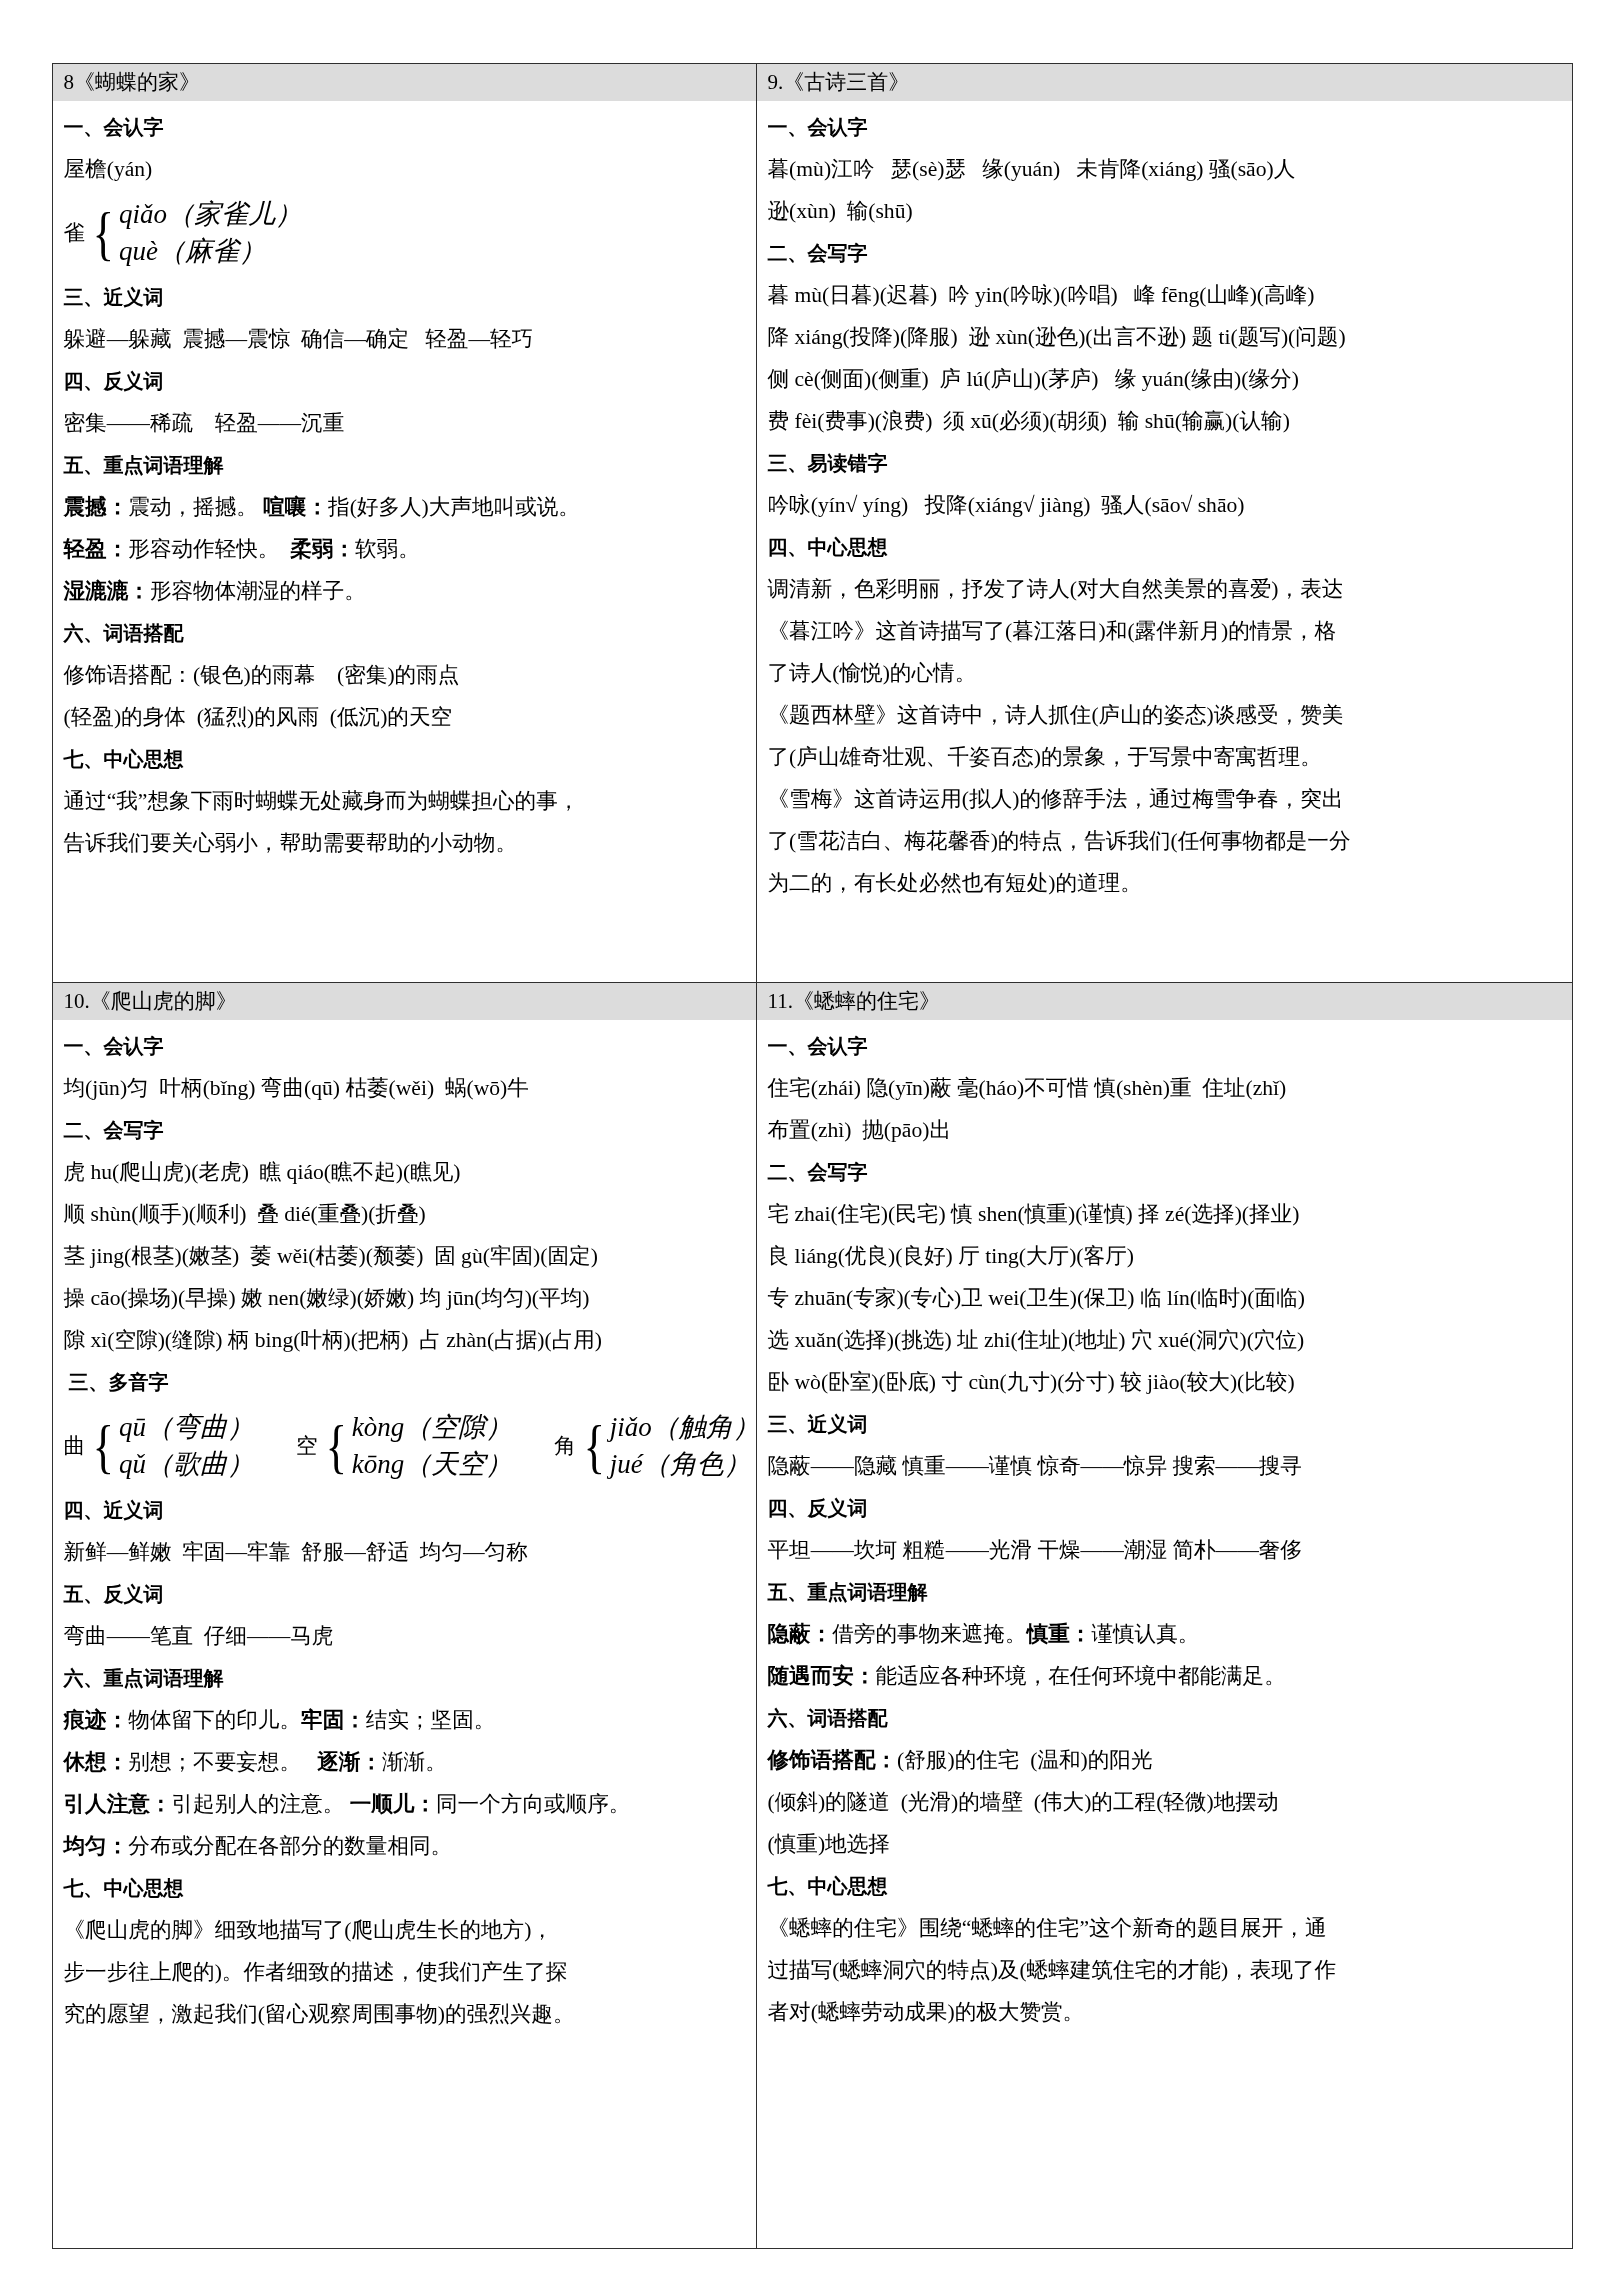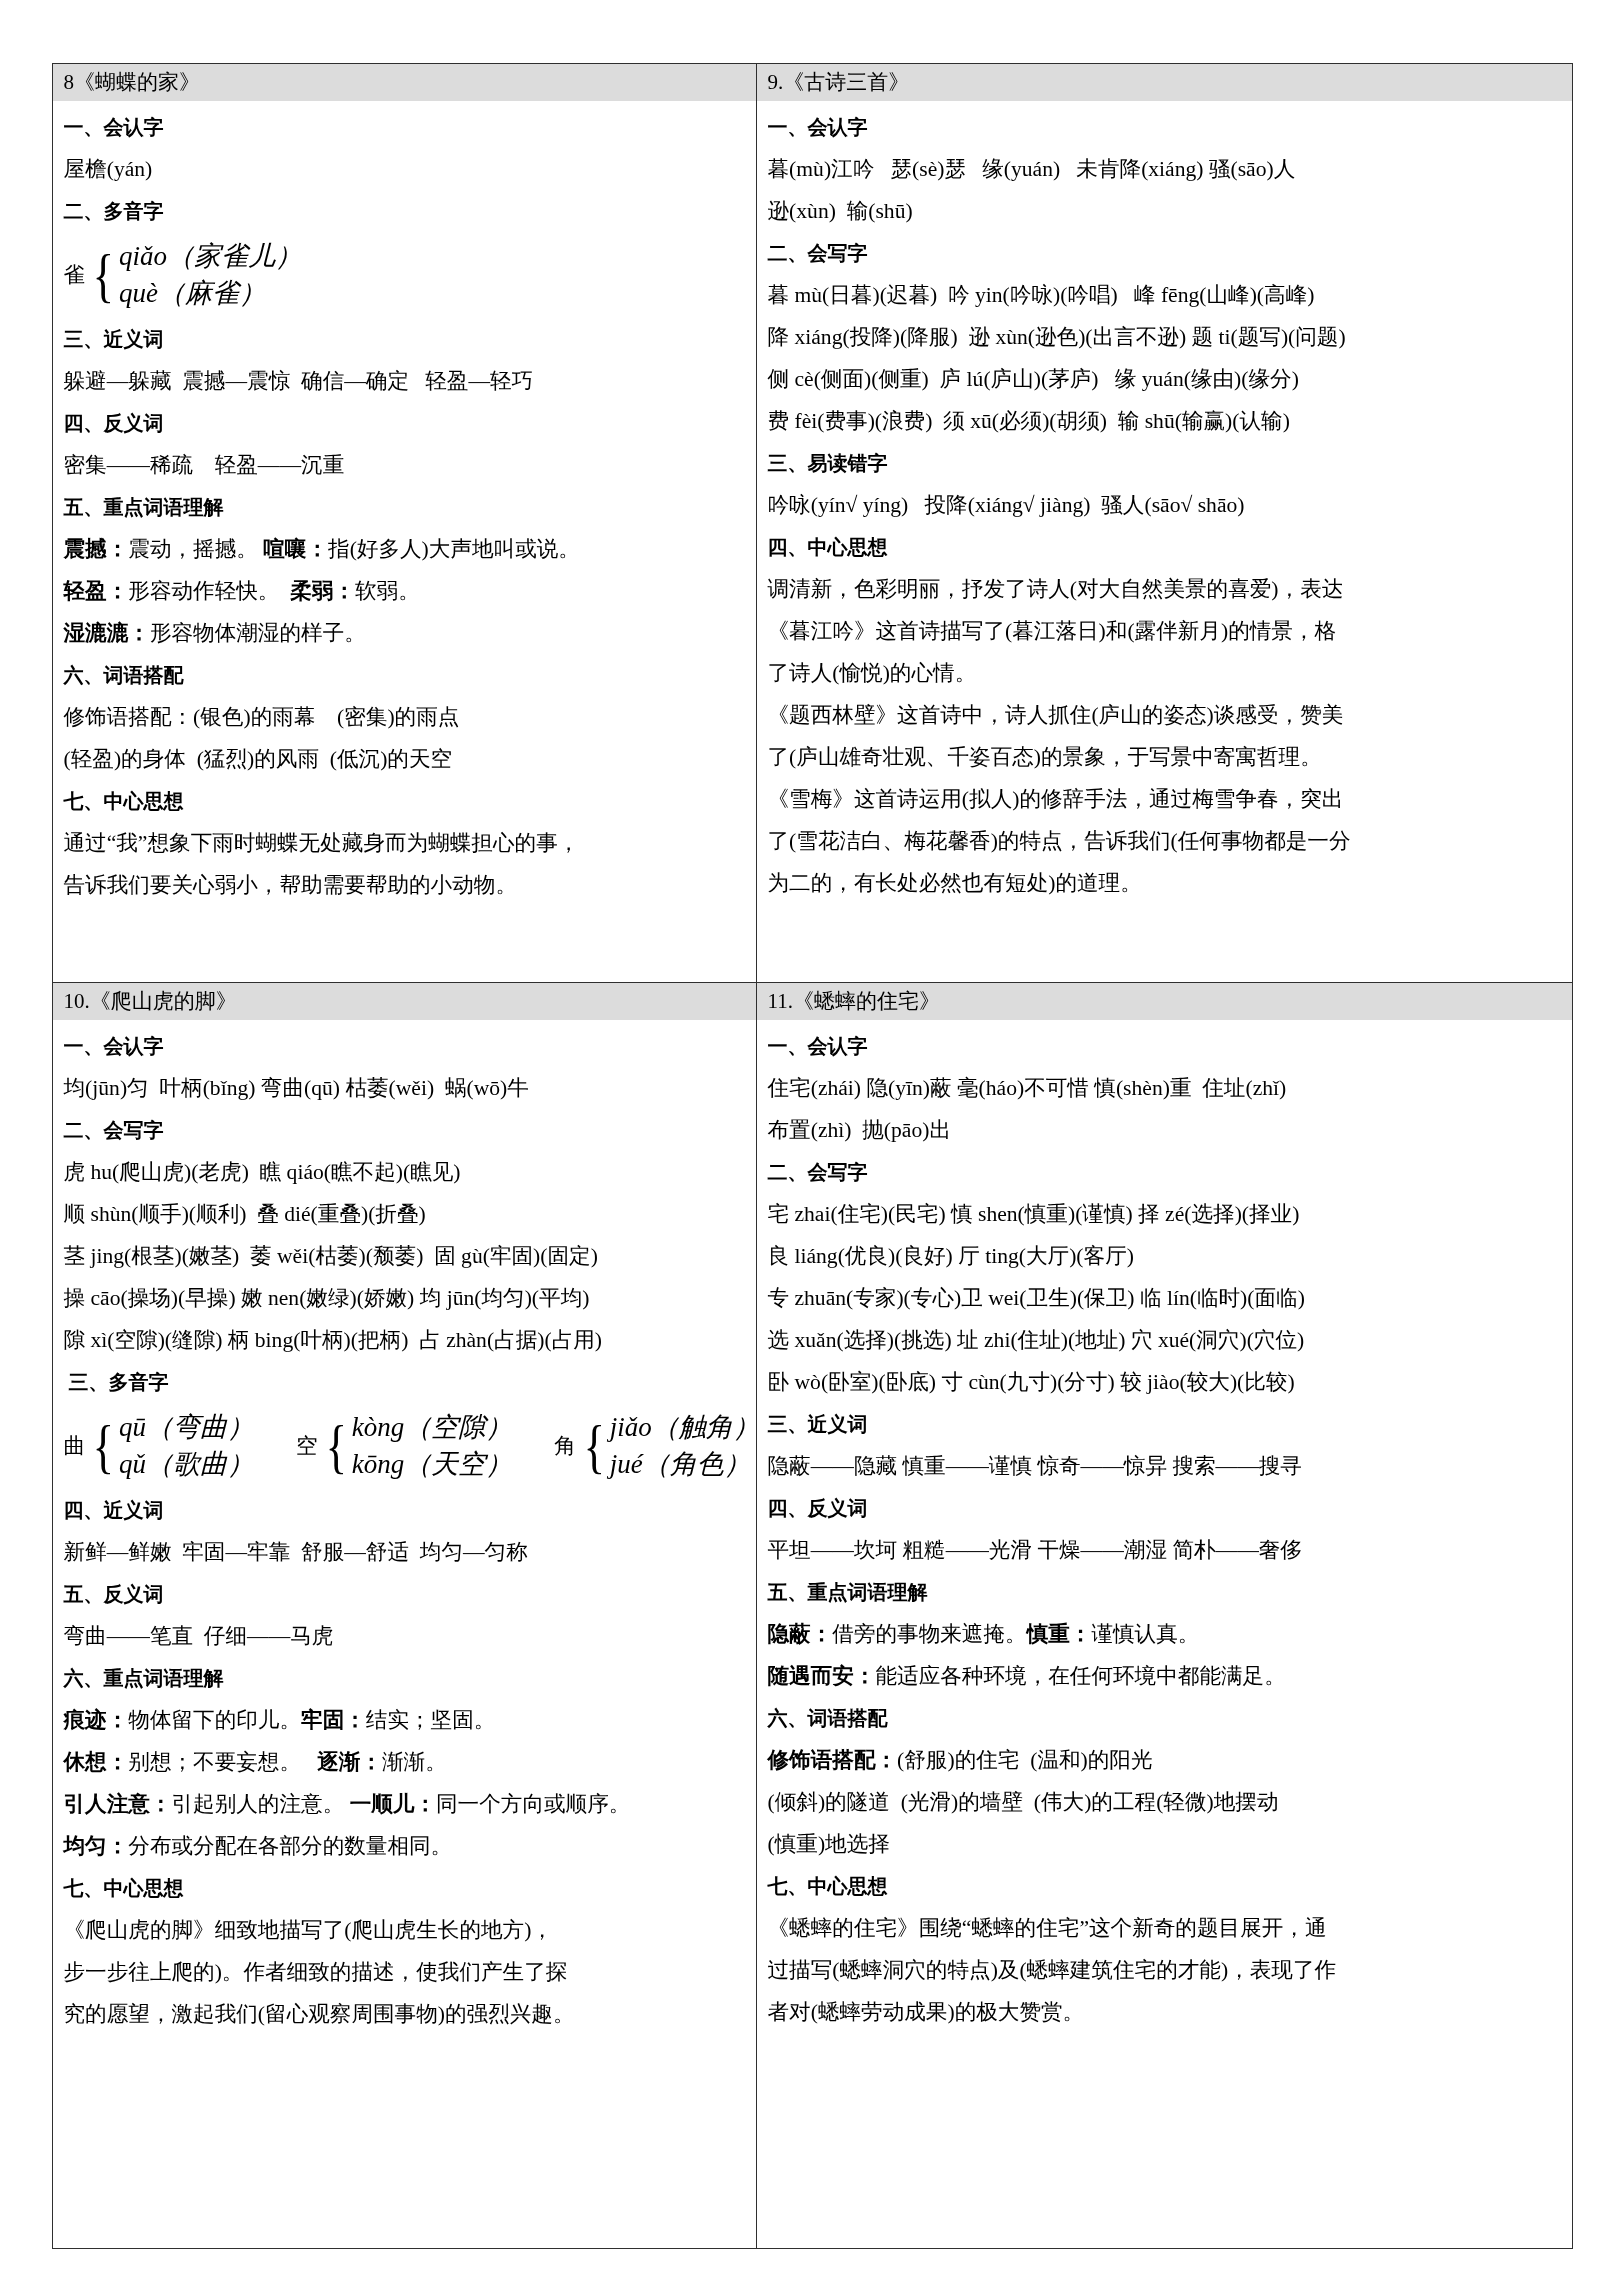--- a/index.html
+++ b/index.html
@@ -57,21 +57,20 @@
 </head>
 <body>
 
 <div class="sheet">
   <div class="grid" id="grid">
       <div class="cell">
         <div class="cell-header">8《蝴蝶的家》</div>
         <div class="cell-body">
           <div class="sec-heading">一、会认字</div>
           <div class="line">屋檐(yán)</div>
-          <div class="sec-heading">二、多音字</div>
           <div class="line brace-row"><span class="brace-group"><span class="bg-char">雀</span><span class="bg-brace">{</span><span class="bg-opts"><span class="bg-opt">qiǎo（家雀儿）</span><span class="bg-opt">què（麻雀）</span></span></span></div>
           <div class="sec-heading">三、近义词</div>
           <div class="line">躲避—躲藏  震撼—震惊  确信—确定   轻盈—轻巧</div>
           <div class="sec-heading">四、反义词</div>
           <div class="line">密集——稀疏    轻盈——沉重</div>
           <div class="sec-heading">五、重点词语理解</div>
           <div class="line"><span class="seg-b">震撼：</span><span class="seg-n">震动，摇撼。 </span><span class="seg-b">喧嚷：</span><span class="seg-n">指(好多人)大声地叫或说。</span></div>
           <div class="line"><span class="seg-b">轻盈：</span><span class="seg-n">形容动作轻快。  </span><span class="seg-b">柔弱：</span><span class="seg-n">软弱。</span></div>
           <div class="line"><span class="seg-b">湿漉漉：</span><span class="seg-n">形容物体潮湿的样子。</span></div>
           <div class="sec-heading">六、词语搭配</div>

